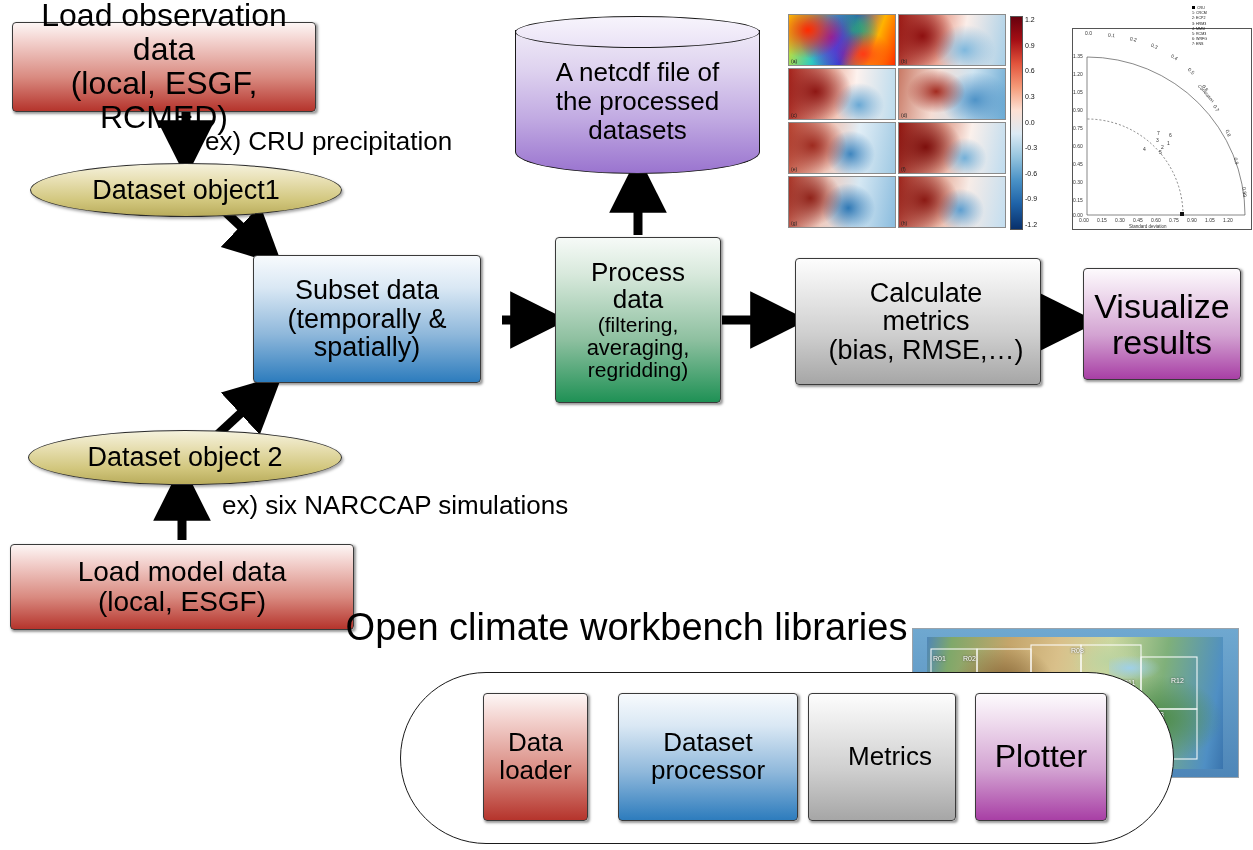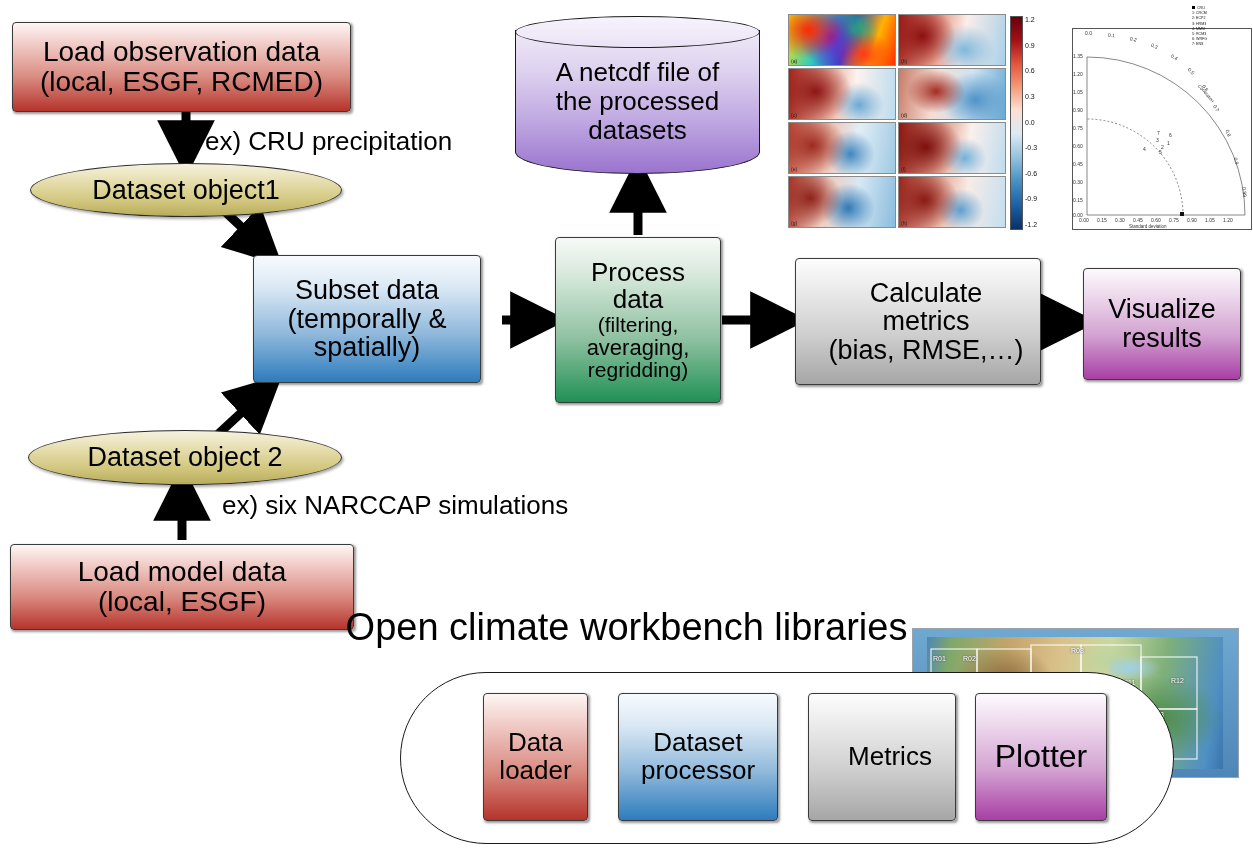--- a/index.html
+++ b/index.html
@@ -62,21 +62,21 @@
 
   <line x1="502" y1="320" x2="548" y2="320" stroke="#000" stroke-width="9" marker-end="url(#ah)"></line>
 
   <line x1="722" y1="320" x2="788" y2="320" stroke="#000" stroke-width="9" marker-end="url(#ah)"></line>
 
   <line x1="1042" y1="322" x2="1078" y2="322" stroke="#000" stroke-width="9" marker-end="url(#ah)"></line>
 
   <line x1="638" y1="235" x2="638" y2="175" stroke="#000" stroke-width="9" marker-end="url(#ah)"></line>
 </svg>
 
-<div class="abs node red lbl" style="left:12px;top:22px;width:339px;height:90px;font-size:28px;">
+<div class="abs node red lbl" style="left:12px;top:22px;width:304px;height:90px;font-size:32px;">
   <span class="l1">Load observation data</span>
   <span class="l1">(local, ESGF, RCMED)</span>
 </div>
 
 <div class="abs" style="left:205px;top:126px;font-size:26px;">
   <span>ex) CRU precipitation</span>
 </div>
 
 <div class="abs ellipse olive" style="left:30px;top:163px;width:310px;height:52px;">
   <span style="font-size:27px;">Dataset object1</span>
@@ -108,21 +108,21 @@
   <span class="l1" style="font-size:22px;">averaging,</span>
   <span class="l1" style="font-size:21px;">regridding)</span>
 </div>
 
 <div class="abs node gray" style="left:795px;top:258px;width:246px;height:127px;font-size:27px;">
   <span class="l1">Calculate</span>
   <span class="l1">metrics</span>
   <span class="l1">(bias, RMSE,…)</span>
 </div>
 
-<div class="abs node purple" style="left:1083px;top:268px;width:158px;height:112px;font-size:27px;">
+<div class="abs node purple" style="left:1083px;top:268px;width:158px;height:112px;font-size:34px;">
   <span class="l1">Visualize</span>
   <span class="l1">results</span>
 </div>
 
 <div class="abs" style="left:515px;top:16px;width:245px;height:158px;">
   <div class="abs cyl-body" style="left:0;top:14px;width:245px;height:144px;box-sizing:border-box;">
     <span style="font-size:26px;">A netcdf file of</span>
     <span style="font-size:26px;">the processed</span>
     <span style="font-size:26px;">datasets</span>
   </div>
@@ -339,21 +339,21 @@
 <div class="abs" style="left:0;top:606px;width:1253px;text-align:center;font-size:38px;">
   <span>Open climate workbench libraries</span>
 </div>
 
 <div class="abs capsule" style="left:400px;top:672px;width:772px;height:170px;"></div>
 
 <div class="abs node red" style="left:483px;top:693px;width:105px;height:128px;font-size:26px;">
   <span class="l1">Data</span>
   <span class="l1">loader</span>
 </div>
-<div class="abs node blue" style="left:618px;top:693px;width:160px;height:128px;font-size:26px;">
+<div class="abs node blue" style="left:618px;top:693px;width:180px;height:128px;font-size:26px;">
   <span class="l1">Dataset</span>
   <span class="l1">processor</span>
 </div>
 <div class="abs node gray" style="left:808px;top:693px;width:148px;height:128px;font-size:26px;">
   <span class="l1">Metrics</span>
 </div>
 <div class="abs node purple" style="left:975px;top:693px;width:132px;height:128px;font-size:32px;">
   <span class="l1">Plotter</span>
 </div>
 

